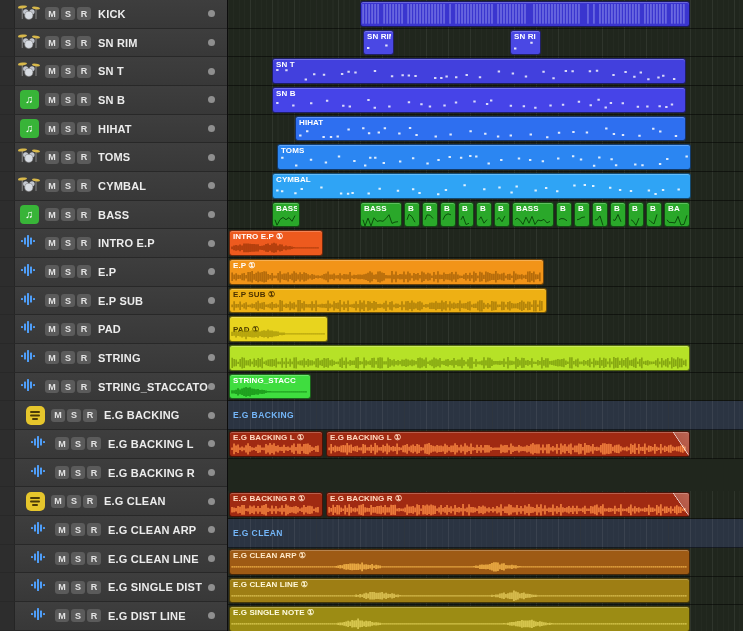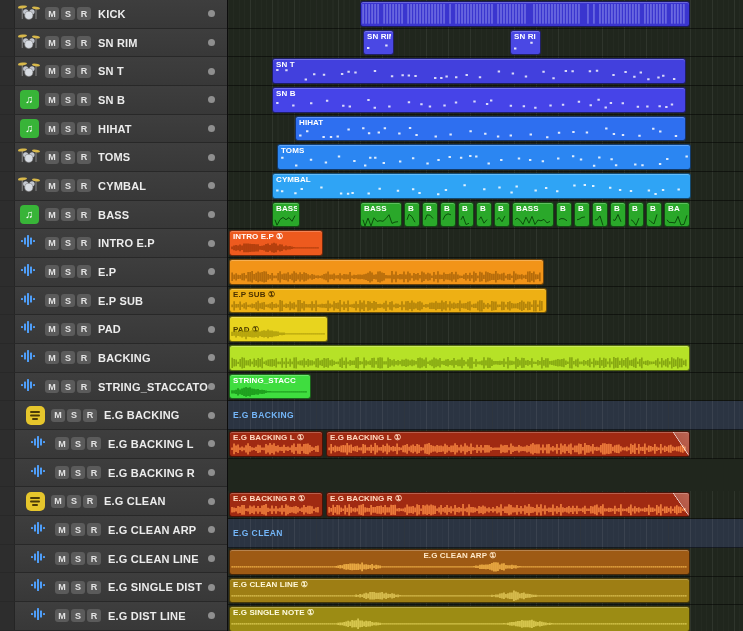--- a/index.html
+++ b/index.html
@@ -309,21 +309,21 @@
                 <rect x="4" y="3.5" width="2" height="7" rx="0.5"></rect>
                 <rect x="7" y="1" width="2" height="12" rx="0.5"></rect>
                 <rect x="10" y="3.5" width="2" height="7" rx="0.5"></rect>
                 <rect x="13" y="6" width="2" height="2" rx="0.5"></rect>
               </g>
             </svg></div>
         </div>
         <button class="msr">M</button>
         <button class="msr">S</button>
         <button class="msr">R</button>
-        <span class="tname">BACKING</span>
+        <span class="tname">STRING</span>
         <span class="hdot"></span>
       </div>
       <div class="hrow" style="height: 28.6818px;">
         <div class="strip"></div>
         <div class="ticon normal">
           <div><svg width="18" height="14" viewBox="0 0 18 14">
               <g fill="#4f9ef8">
                 <rect x="1" y="6" width="2" height="2" rx="0.5"></rect>
                 <rect x="4" y="3.5" width="2" height="7" rx="0.5"></rect>
                 <rect x="7" y="1" width="2" height="12" rx="0.5"></rect>
@@ -656,20 +656,21 @@
       <div class="lane" style="height: 28.6818px;">
         <div class="region" style="left: 1px; width: 94px; height: 25.6818px; background: rgb(238, 90, 30);">
           <span class="rlabel" style="color: rgb(255, 255, 255);">INTRO E.P ①</span>
           <svg width="90" height="13.681818181818183" viewBox="0 0 90 13.681818181818183" class="rcontent" style="position: absolute; left: 1px; top: 10px;">
             <path d="M1 5.4 V8.3 M3 4.4 V9.3 M5 3.9 V9.7 M7 4.5 V9.2 M9 3.5 V10.2 M11 4.6 V9.1 M13 2.5 V11.2 M15 2.4 V11.3 M17 2.5 V11.2 M19 2.7 V11.0 M21 2.9 V10.8 M23 3.0 V10.7 M25 3.2 V10.5 M27 3.2 V10.5 M29 5.0 V8.7 M31 4.7 V8.9 M33 4.3 V9.4 M35 2.9 V10.7 M37 2.5 V11.1 M39 3.9 V9.8 M41 2.4 V11.3 M43 1.8 V11.8 M45 2.4 V11.2 M47 4.4 V9.3 M49 3.2 V10.5 M51 3.6 V10.1 M53 5.3 V8.4 M55 4.5 V9.2 M57 5.3 V8.4 M59 5.1 V8.6 M61 5.6 V8.1 M63 6.1 V7.5 M65 6.2 V7.4 M67 6.2 V7.4 M69 6.2 V7.4 M71 6.2 V7.4 M73 6.2 V7.4 M75 6.2 V7.4 M77 6.2 V7.4 M79 6.2 V7.4 M81 6.2 V7.4 M83 6.2 V7.4 M85 6.2 V7.4 M87 6.2 V7.4 " stroke="#9e3608" stroke-width="1.4" fill="none"></path>
           </svg>
         </div>
       </div>
       <div class="lane" style="height: 28.6818px;">
         <div class="region" style="left: 1px; width: 315px; height: 25.6818px; background: rgb(242, 148, 24);">
+          <span class="rlabel" style="color: rgb(255, 255, 255);">E.P ①</span>
           <svg width="311" height="13.681818181818183" viewBox="0 0 311 13.681818181818183" class="rcontent" style="position: absolute; left: 1px; top: 10px;">
             <path d="M1 2.6 V11.1 M3 4.5 V9.2 M5 3.2 V10.5 M7 4.7 V9.0 M9 4.9 V8.8 M11 3.5 V10.2 M13 3.0 V10.6 M15 5.1 V8.6 M17 2.1 V11.6 M19 2.1 V11.6 M21 1.1 V12.5 M23 4.0 V9.7 M25 2.8 V10.9 M27 1.5 V12.2 M29 2.5 V11.2 M31 1.9 V11.8 M33 1.3 V12.4 M35 1.6 V12.1 M37 4.0 V9.7 M39 4.9 V8.8 M41 3.1 V10.6 M43 5.4 V8.3 M45 5.4 V8.3 M47 3.1 V10.6 M49 1.3 V12.4 M51 4.3 V9.3 M53 3.6 V10.1 M55 3.5 V10.2 M57 2.2 V11.5 M59 4.7 V9.0 M61 3.5 V10.2 M63 1.3 V12.4 M65 2.8 V10.9 M67 4.2 V9.5 M69 2.2 V11.5 M71 4.0 V9.7 M73 2.3 V11.4 M75 2.9 V10.8 M77 4.2 V9.5 M79 5.2 V8.5 M81 3.9 V9.8 M83 4.8 V8.9 M85 5.6 V8.0 M87 5.3 V8.4 M89 5.7 V8.0 M91 5.3 V8.4 M93 4.1 V9.6 M95 3.4 V10.2 M97 1.5 V12.2 M99 4.5 V9.2 M101 4.6 V9.1 M103 3.5 V10.2 M105 5.3 V8.4 M107 4.9 V8.7 M109 3.2 V10.5 M111 5.2 V8.5 M113 4.0 V9.6 M115 4.3 V9.4 M117 4.6 V9.1 M119 2.1 V11.6 M121 5.4 V8.3 M123 4.8 V8.9 M125 5.0 V8.6 M127 4.5 V9.2 M129 4.5 V9.2 M131 4.7 V9.0 M133 4.3 V9.4 M135 3.8 V9.9 M137 2.8 V10.9 M139 1.3 V12.4 M141 2.4 V11.3 M143 4.8 V8.9 M145 4.3 V9.4 M147 1.6 V12.1 M149 1.3 V12.4 M151 2.4 V11.3 M153 3.1 V10.6 M155 5.0 V8.6 M157 5.2 V8.5 M159 5.2 V8.5 M161 1.1 V12.6 M163 4.5 V9.2 M165 1.4 V12.3 M167 5.0 V8.7 M169 4.1 V9.5 M171 4.3 V9.3 M173 1.5 V12.2 M175 4.6 V9.0 M177 1.4 V12.3 M179 3.2 V10.5 M181 5.4 V8.3 M183 2.9 V10.8 M185 3.9 V9.8 M187 3.1 V10.6 M189 5.1 V8.6 M191 1.4 V12.3 M193 2.6 V11.1 M195 4.3 V9.3 M197 2.8 V10.8 M199 3.4 V10.3 M201 5.6 V8.0 M203 2.1 V11.6 M205 4.8 V8.9 M207 1.2 V12.4 M209 4.4 V9.3 M211 4.8 V8.9 M213 2.4 V11.3 M215 4.0 V9.6 M217 4.0 V9.7 M219 3.5 V10.2 M221 2.0 V11.6 M223 4.3 V9.4 M225 1.7 V12.0 M227 4.4 V9.2 M229 5.5 V8.2 M231 5.7 V8.0 M233 4.6 V9.1 M235 3.1 V10.6 M237 4.9 V8.8 M239 2.7 V10.9 M241 5.1 V8.6 M243 1.5 V12.2 M245 2.9 V10.8 M247 5.5 V8.2 M249 1.8 V11.8 M251 2.5 V11.2 M253 4.8 V8.9 M255 1.5 V12.2 M257 2.3 V11.4 M259 2.9 V10.8 M261 3.8 V9.9 M263 3.8 V9.9 M265 1.1 V12.6 M267 3.6 V10.1 M269 4.2 V9.5 M271 3.5 V10.2 M273 2.8 V10.8 M275 5.4 V8.3 M277 4.0 V9.7 M279 3.8 V9.9 M281 5.6 V8.0 M283 1.2 V12.5 M285 3.5 V10.2 M287 4.4 V9.3 M289 4.8 V8.8 M291 4.2 V9.5 M293 5.3 V8.3 M295 4.7 V9.0 M297 1.6 V12.1 M299 1.3 V12.3 M301 2.9 V10.8 M303 1.5 V12.2 M305 4.2 V9.5 M307 4.6 V9.1 M309 2.5 V11.2 " stroke="#a66208" stroke-width="1.4" fill="none"></path>
           </svg>
         </div>
       </div>
       <div class="lane" style="height: 28.6818px;">
         <div class="region" style="left: 1px; width: 318px; height: 25.6818px; background: rgb(238, 176, 20);">
           <span class="rlabel" style="color: rgb(74, 48, 0);">E.P SUB ①</span>
           <svg width="314" height="13.681818181818183" viewBox="0 0 314 13.681818181818183" class="rcontent" style="position: absolute; left: 1px; top: 10px;">
             <path d="M1 5.4 V8.3 M3 2.3 V11.4 M5 4.9 V8.8 M7 5.1 V8.6 M9 2.6 V11.0 M11 5.6 V8.0 M13 4.3 V9.4 M15 3.3 V10.4 M17 5.7 V8.0 M19 5.5 V8.2 M21 4.5 V9.2 M23 5.0 V8.7 M25 3.2 V10.5 M27 1.7 V12.0 M29 4.3 V9.4 M31 3.6 V10.1 M33 3.0 V10.7 M35 5.6 V8.1 M37 5.3 V8.4 M39 4.4 V9.3 M41 3.0 V10.7 M43 4.9 V8.8 M45 4.6 V9.1 M47 5.4 V8.3 M49 1.0 V12.6 M51 1.8 V11.9 M53 5.5 V8.1 M55 4.6 V9.1 M57 5.0 V8.6 M59 2.4 V11.3 M61 4.3 V9.4 M63 3.2 V10.5 M65 5.4 V8.3 M67 1.0 V12.6 M69 1.1 V12.5 M71 4.1 V9.6 M73 2.2 V11.4 M75 5.0 V8.6 M77 5.2 V8.5 M79 4.9 V8.8 M81 2.3 V11.4 M83 4.9 V8.8 M85 1.4 V12.3 M87 5.6 V8.1 M89 5.3 V8.4 M91 4.8 V8.8 M93 4.9 V8.7 M95 4.7 V8.9 M97 1.6 V12.1 M99 4.4 V9.3 M101 5.5 V8.2 M103 2.2 V11.5 M105 4.1 V9.6 M107 3.6 V10.1 M109 1.1 V12.6 M111 5.5 V8.2 M113 2.6 V11.1 M115 4.9 V8.7 M117 1.5 V12.2 M119 5.6 V8.1 M121 5.2 V8.5 M123 4.7 V8.9 M125 2.3 V11.4 M127 5.0 V8.7 M129 1.2 V12.5 M131 3.4 V10.2 M133 1.6 V12.1 M135 5.3 V8.3 M137 1.9 V11.8 M139 2.5 V11.2 M141 4.0 V9.6 M143 2.1 V11.6 M145 2.9 V10.7 M147 5.0 V8.7 M149 4.7 V9.0 M151 5.3 V8.4 M153 3.8 V9.8 M155 1.8 V11.9 M157 5.5 V8.2 M159 2.9 V10.8 M161 2.3 V11.4 M163 5.4 V8.3 M165 4.4 V9.3 M167 4.7 V9.0 M169 5.7 V8.0 M171 2.3 V11.3 M173 5.4 V8.3 M175 2.3 V11.3 M177 2.1 V11.6 M179 3.7 V10.0 M181 1.4 V12.3 M183 3.4 V10.3 M185 4.3 V9.4 M187 2.7 V11.0 M189 2.3 V11.4 M191 3.5 V10.2 M193 5.7 V8.0 M195 5.0 V8.7 M197 5.3 V8.3 M199 3.8 V9.9 M201 3.6 V10.1 M203 3.7 V10.0 M205 2.3 V11.3 M207 3.8 V9.9 M209 3.7 V10.0 M211 1.5 V12.2 M213 3.2 V10.5 M215 2.1 V11.6 M217 5.2 V8.5 M219 2.2 V11.5 M221 4.4 V9.2 M223 3.6 V10.1 M225 4.4 V9.3 M227 4.1 V9.6 M229 1.5 V12.2 M231 4.6 V9.0 M233 4.3 V9.4 M235 4.0 V9.7 M237 2.7 V10.9 M239 2.3 V11.4 M241 5.4 V8.3 M243 4.7 V9.0 M245 4.6 V9.1 M247 2.5 V11.2 M249 1.2 V12.5 M251 1.2 V12.4 M253 3.8 V9.9 M255 5.5 V8.2 M257 3.9 V9.8 M259 5.5 V8.2 M261 1.9 V11.8 M263 2.5 V11.2 M265 2.6 V11.1 M267 5.4 V8.3 M269 5.6 V8.1 M271 2.4 V11.3 M273 2.8 V10.9 M275 5.4 V8.3 M277 3.1 V10.6 M279 2.3 V11.4 M281 4.0 V9.6 M283 4.4 V9.3 M285 4.4 V9.3 M287 3.9 V9.8 M289 3.0 V10.7 M291 1.6 V12.1 M293 2.7 V11.0 M295 4.7 V9.0 M297 2.5 V11.2 M299 2.7 V11.0 M301 5.6 V8.1 M303 1.2 V12.5 M305 1.3 V12.4 M307 5.6 V8.0 M309 1.6 V12.1 M311 2.1 V11.6 " stroke="#a67a08" stroke-width="1.4" fill="none"></path>
@@ -729,21 +730,21 @@
           <svg width="360" height="13.681818181818183" viewBox="0 0 360 13.681818181818183" class="rcontent" style="position: absolute; left: 1px; top: 10px;">
             <path d="M1 3.9 V9.8 M3 4.9 V8.8 M5 1.7 V12.0 M7 3.9 V9.8 M9 2.0 V11.6 M11 2.3 V11.4 M13 4.6 V9.1 M15 5.6 V8.1 M17 2.3 V11.4 M19 4.8 V8.9 M21 1.2 V12.5 M23 3.9 V9.8 M25 5.2 V8.5 M27 4.5 V9.2 M29 5.3 V8.4 M31 2.3 V11.4 M33 1.7 V12.0 M35 1.1 V12.5 M37 4.3 V9.4 M39 4.8 V8.8 M41 4.9 V8.8 M43 2.0 V11.7 M45 3.9 V9.7 M47 3.9 V9.8 M49 3.0 V10.7 M51 3.0 V10.7 M53 2.5 V11.2 M55 4.0 V9.7 M57 1.9 V11.8 M59 4.3 V9.4 M61 4.2 V9.5 M63 1.8 V11.9 M65 1.9 V11.8 M67 1.8 V11.9 M69 5.4 V8.3 M71 5.1 V8.6 M73 5.6 V8.0 M75 5.4 V8.3 M77 4.4 V9.3 M79 1.6 V12.1 M81 3.4 V10.2 M83 3.6 V10.1 M85 2.9 V10.8 M87 4.5 V9.2 M89 1.2 V12.5 M91 2.1 V11.6 M93 5.6 V8.1 M95 2.1 V11.6 M97 2.4 V11.2 M99 1.6 V12.1 M101 2.6 V11.1 M103 1.5 V12.2 M105 2.3 V11.4 M107 2.8 V10.9 M109 5.6 V8.0 M111 4.2 V9.5 M113 2.1 V11.6 M115 4.9 V8.8 M117 3.9 V9.8 M119 2.0 V11.7 M121 4.7 V9.0 M123 3.3 V10.3 M125 5.4 V8.2 M127 2.0 V11.7 M129 4.8 V8.9 M131 4.1 V9.6 M133 5.1 V8.6 M135 1.1 V12.6 M137 5.4 V8.3 M139 4.5 V9.2 M141 1.2 V12.5 M143 4.1 V9.6 M145 3.9 V9.8 M147 4.5 V9.2 M149 5.6 V8.1 M151 3.1 V10.6 M153 3.7 V10.0 M155 2.4 V11.3 M157 3.4 V10.2 M159 5.3 V8.4 M161 4.2 V9.5 M163 5.7 V8.0 M165 4.1 V9.6 M167 5.4 V8.3 M169 3.1 V10.5 M171 4.2 V9.5 M173 1.2 V12.5 M175 5.6 V8.1 M177 3.6 V10.1 M179 3.5 V10.2 M181 1.3 V12.3 M183 2.1 V11.6 M185 4.2 V9.5 M187 4.5 V9.2 M189 1.9 V11.7 M191 4.9 V8.8 M193 3.0 V10.7 M195 5.3 V8.3 M197 2.2 V11.5 M199 3.6 V10.1 M201 1.1 V12.6 M203 3.7 V9.9 M205 3.9 V9.8 M207 4.9 V8.8 M209 1.4 V12.3 M211 4.1 V9.6 M213 1.2 V12.4 M215 5.4 V8.3 M217 2.2 V11.5 M219 5.6 V8.1 M221 4.5 V9.2 M223 4.7 V9.0 M225 1.4 V12.2 M227 5.2 V8.4 M229 2.9 V10.8 M231 4.6 V9.1 M233 1.1 V12.5 M235 4.3 V9.4 M237 4.9 V8.8 M239 4.2 V9.4 M241 3.1 V10.6 M243 4.8 V8.9 M245 2.7 V11.0 M247 5.0 V8.6 M249 2.8 V10.9 M251 5.3 V8.3 M253 5.5 V8.1 M255 4.4 V9.3 M257 2.7 V11.0 M259 5.5 V8.1 M261 5.6 V8.0 M263 3.1 V10.6 M265 3.4 V10.3 M267 2.3 V11.3 M269 1.5 V12.2 M271 4.4 V9.3 M273 3.0 V10.7 M275 1.3 V12.4 M277 5.3 V8.4 M279 5.4 V8.3 M281 4.7 V9.0 M283 5.0 V8.7 M285 5.4 V8.3 M287 2.7 V11.0 M289 5.5 V8.2 M291 5.0 V8.7 M293 1.2 V12.4 M295 5.4 V8.3 M297 5.7 V8.0 M299 5.3 V8.4 M301 3.8 V9.9 M303 1.5 V12.2 M305 5.2 V8.5 M307 3.3 V10.4 M309 5.1 V8.5 M311 4.2 V9.5 M313 5.4 V8.3 M315 5.4 V8.2 M317 4.5 V9.1 M319 5.1 V8.5 M321 1.8 V11.9 M323 4.6 V9.1 M325 4.6 V9.1 M327 5.4 V8.3 M329 2.0 V11.7 M331 3.6 V10.1 M333 1.2 V12.5 M335 5.5 V8.1 M337 3.5 V10.2 M339 3.6 V10.1 M341 5.0 V8.7 M343 3.2 V10.4 M345 5.7 V8.0 M347 3.5 V10.1 M349 2.3 V11.4 M351 3.6 V10.0 M353 3.7 V10.0 M355 5.6 V8.1 M357 5.0 V8.6 " stroke="#ff8f45" stroke-width="1.4" fill="none"></path>
           </svg>
           <div class="fadeout"></div>
         </div>
       </div>
       <div class="lane folder" style="height: 28.6818px;">
         <span class="folder-label">E.G CLEAN</span>
       </div>
       <div class="lane" style="height: 28.6818px;">
-        <div class="region" style="left: 1px; width: 461px; height: 25.6818px; background: rgb(158, 90, 20); text-align: center;">
+        <div class="region" style="left: 1px; width: 461px; height: 25.6818px; background: rgb(158, 90, 20);">
           <span class="rlabel" style="color: rgb(255, 232, 200);">E.G CLEAN ARP ①</span>
           <svg width="457" height="13.681818181818183" viewBox="0 0 457 13.681818181818183" class="rcontent" style="position: absolute; left: 1px; top: 10px;">
             <path d="M1 6.2 V7.4 M3 6.2 V7.4 M5 6.2 V7.4 M7 6.2 V7.4 M9 6.2 V7.4 M11 6.2 V7.4 M13 6.2 V7.4 M15 6.2 V7.4 M17 6.2 V7.4 M19 6.2 V7.4 M21 6.2 V7.4 M23 6.2 V7.4 M25 6.2 V7.4 M27 6.2 V7.4 M29 6.2 V7.4 M31 6.2 V7.4 M33 6.2 V7.4 M35 6.2 V7.4 M37 6.2 V7.4 M39 6.2 V7.4 M41 6.2 V7.4 M43 6.2 V7.4 M45 6.2 V7.4 M47 6.2 V7.4 M49 6.2 V7.4 M51 6.2 V7.4 M53 6.2 V7.4 M55 6.2 V7.4 M57 6.2 V7.4 M59 6.2 V7.4 M61 6.2 V7.4 M63 6.2 V7.4 M65 6.2 V7.4 M67 6.2 V7.4 M69 6.2 V7.4 M71 6.2 V7.4 M73 6.2 V7.4 M75 6.2 V7.4 M77 6.2 V7.4 M79 6.2 V7.4 M81 6.2 V7.4 M83 6.2 V7.4 M85 6.2 V7.4 M87 6.2 V7.4 M89 6.2 V7.4 M91 6.2 V7.4 M93 6.2 V7.4 M95 6.2 V7.4 M97 6.2 V7.4 M99 6.2 V7.4 M101 6.2 V7.4 M103 6.2 V7.4 M105 6.0 V7.7 M107 5.5 V8.1 M109 5.1 V8.5 M111 5.3 V8.3 M113 4.3 V9.3 M115 3.9 V9.8 M117 4.1 V9.6 M119 3.5 V10.1 M121 3.4 V10.3 M123 3.6 V10.1 M125 3.7 V10.0 M127 3.5 V10.1 M129 4.2 V9.5 M131 2.5 V11.2 M133 4.5 V9.2 M135 4.3 V9.4 M137 4.8 V8.9 M139 5.1 V8.6 M141 3.9 V9.7 M143 5.6 V8.1 M145 4.8 V8.9 M147 5.2 V8.5 M149 5.5 V8.2 M151 6.2 V7.5 M153 6.2 V7.4 M155 6.2 V7.4 M157 6.2 V7.4 M159 6.2 V7.4 M161 6.2 V7.4 M163 6.2 V7.4 M165 6.2 V7.4 M167 6.2 V7.4 M169 6.2 V7.4 M171 6.2 V7.4 M173 6.2 V7.4 M175 6.2 V7.4 M177 6.2 V7.4 M179 6.2 V7.4 M181 6.2 V7.4 M183 6.2 V7.4 M185 6.2 V7.4 M187 6.2 V7.4 M189 6.2 V7.4 M191 6.2 V7.4 M193 6.2 V7.4 M195 6.2 V7.4 M197 6.2 V7.4 M199 6.2 V7.4 M201 6.2 V7.4 M203 6.2 V7.4 M205 6.2 V7.4 M207 6.2 V7.4 M209 6.2 V7.4 M211 6.2 V7.4 M213 6.2 V7.4 M215 6.2 V7.4 M217 6.2 V7.4 M219 6.2 V7.4 M221 6.2 V7.4 M223 6.2 V7.4 M225 6.2 V7.4 M227 6.2 V7.4 M229 6.2 V7.4 M231 6.2 V7.4 M233 6.2 V7.4 M235 6.2 V7.4 M237 6.2 V7.4 M239 6.2 V7.4 M241 6.2 V7.4 M243 6.1 V7.6 M245 5.5 V8.1 M247 5.8 V7.9 M249 4.7 V9.0 M251 4.6 V9.1 M253 4.7 V9.0 M255 4.4 V9.3 M257 4.6 V9.1 M259 4.0 V9.7 M261 3.0 V10.6 M263 2.3 V11.4 M265 2.2 V11.5 M267 2.6 V11.1 M269 4.4 V9.3 M271 3.6 V10.1 M273 3.2 V10.4 M275 5.0 V8.7 M277 5.2 V8.4 M279 5.3 V8.4 M281 4.7 V9.0 M283 5.3 V8.3 M285 5.3 V8.4 M287 6.0 V7.7 M289 6.1 V7.5 M291 6.2 V7.4 M293 6.2 V7.4 M295 6.2 V7.4 M297 6.2 V7.4 M299 6.2 V7.4 M301 6.2 V7.4 M303 6.2 V7.4 M305 6.2 V7.4 M307 6.2 V7.4 M309 6.2 V7.4 M311 6.2 V7.4 M313 6.2 V7.4 M315 6.2 V7.4 M317 6.2 V7.4 M319 6.2 V7.4 M321 6.2 V7.4 M323 6.2 V7.4 M325 6.2 V7.4 M327 6.2 V7.4 M329 6.2 V7.4 M331 6.2 V7.4 M333 6.2 V7.4 M335 6.2 V7.4 M337 6.2 V7.4 M339 6.2 V7.4 M341 6.2 V7.4 M343 6.2 V7.4 M345 6.2 V7.4 M347 6.2 V7.4 M349 6.2 V7.4 M351 6.2 V7.4 M353 6.2 V7.4 M355 6.2 V7.4 M357 6.2 V7.4 M359 6.2 V7.4 M361 6.2 V7.4 M363 6.2 V7.4 M365 6.2 V7.4 M367 6.2 V7.4 M369 6.2 V7.4 M371 6.2 V7.4 M373 6.2 V7.4 M375 6.2 V7.4 M377 6.2 V7.4 M379 6.2 V7.4 M381 6.2 V7.4 M383 6.2 V7.4 M385 6.2 V7.4 M387 6.2 V7.4 M389 6.2 V7.4 M391 6.2 V7.4 M393 6.2 V7.4 M395 6.2 V7.4 M397 6.2 V7.4 M399 6.2 V7.4 M401 6.2 V7.4 M403 6.2 V7.4 M405 6.2 V7.4 M407 6.2 V7.4 M409 6.2 V7.4 M411 6.2 V7.4 M413 6.2 V7.4 M415 6.2 V7.4 M417 6.2 V7.4 M419 6.2 V7.4 M421 6.2 V7.4 M423 6.2 V7.4 M425 6.2 V7.4 M427 6.2 V7.4 M429 6.2 V7.4 M431 6.2 V7.4 M433 6.2 V7.4 M435 6.2 V7.4 M437 6.2 V7.4 M439 6.2 V7.4 M441 6.2 V7.4 M443 6.2 V7.4 M445 6.2 V7.4 M447 6.2 V7.4 M449 6.2 V7.4 M451 6.2 V7.4 M453 6.2 V7.4 M455 6.2 V7.4 " stroke="#ffc050" stroke-width="1.4" fill="none"></path>
           </svg>
         </div>
       </div>
       <div class="lane" style="height: 28.6818px;">
         <div class="region" style="left: 1px; width: 461px; height: 25.6818px; background: rgb(158, 126, 20);">
           <span class="rlabel" style="color: rgb(255, 248, 216);">E.G CLEAN LINE ①</span>
           <svg width="457" height="13.681818181818183" viewBox="0 0 457 13.681818181818183" class="rcontent" style="position: absolute; left: 1px; top: 10px;">

